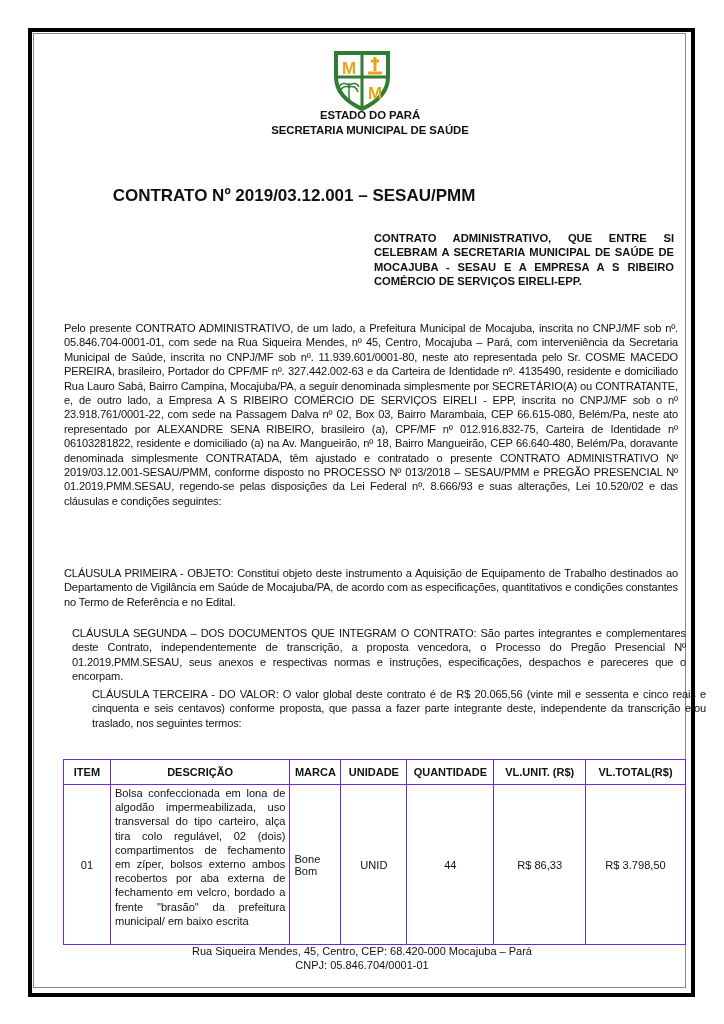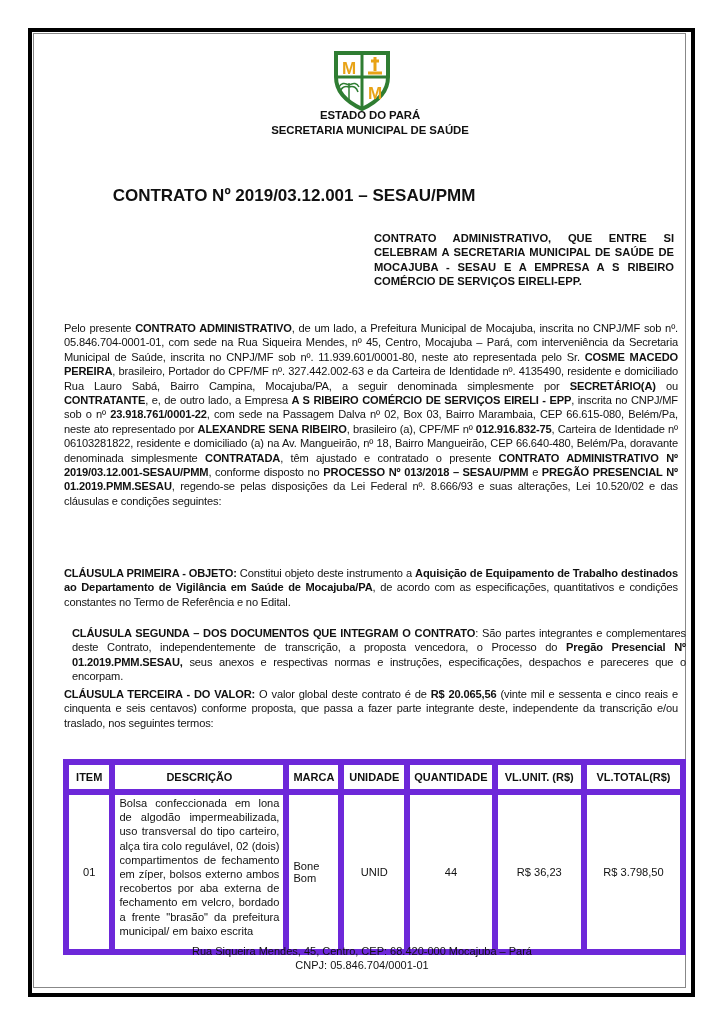--- a/index.html
+++ b/index.html
@@ -4,27 +4,27 @@
 <style>
   html, body { margin: 0; padding: 0; background: #ffffff; }
   body { width: 724px; height: 1024px; position: relative; overflow: hidden; font-family: "Liberation Sans", sans-serif; color: #111; }
   .frame { position: absolute; left: 28px; top: 28px; width: 659px; height: 961px; border: 4px solid #000; box-sizing: content-box; }
   .frame-inner { position: absolute; left: 33px; top: 33px; width: 651px; height: 953px; border: 1px solid #888; box-sizing: content-box; }
   .logo { position: absolute; left: 330px; top: 47px; width: 64px; height: 64px; }
   .header { position: absolute; left: 8px; width: 724px; top: 108px; text-align: center; font-weight: bold; font-size: 11.4px; line-height: 14.5px; letter-spacing: -0.1px; }
   .contract-no { position: absolute; left: 0; width: 588px; top: 186px; text-align: center; font-weight: bold; font-size: 17px; }
   .preamble { position: absolute; left: 374px; top: 231px; width: 300px; font-weight: bold; font-size: 11.2px; line-height: 14.3px; text-align: justify; }
   .body-text { position: absolute; left: 64px; width: 614px; font-size: 11.1px; line-height: 14.4px; text-align: justify; letter-spacing: -0.15px; }
-  .body-text b { font-weight: bold; }
+  .body-text b { font-weight: normal; }
   #p-intro { top: 321px; }
   #p-c1 { top: 566px; }
   #p-c2 { top: 626px; margin-left: 8px; }
-  #p-c3 { top: 687px; }
+  #p-c3 { top: 687px; margin-left: 28px; }
   table.items { position: absolute; left: 63px; top: 759px; width: 623px; border-collapse: collapse; font-size: 11.1px; }
-  table.items th, table.items td { border: 6px solid #6d28d9; padding: 0 4px; }
+  table.items th, table.items td { border: 1px solid #6d28d9; padding: 0 4px; }
   table.items th { font-weight: bold; height: 24px; text-align: center; font-size: 11px; }
   table.items td { text-align: center; vertical-align: middle; }
   table.items td.desc { text-align: justify; line-height: 14.2px; padding: 1px 4px; vertical-align: top; }
   table.items td.brand { text-align: left; }
   table.items tr.row { height: 160px; }
   .footer { position: absolute; left: 0; width: 724px; top: 944px; text-align: center; font-size: 11px; line-height: 14px; }
 </style>
 </head>
 <body>
 
@@ -90,21 +90,21 @@
       <th>VL.TOTAL(R$)</th>
     </tr>
   </thead>
   <tbody>
     <tr class="row">
       <td>01</td>
       <td class="desc">Bolsa confeccionada em lona de algodão impermeabilizada, uso transversal do tipo carteiro, alça tira colo regulável, 02 (dois) compartimentos de fechamento em zíper, bolsos externo ambos recobertos por aba externa de fechamento em velcro, bordado a frente "brasão" da prefeitura municipal/ em baixo escrita</td>
       <td class="brand">Bone Bom</td>
       <td>UNID</td>
       <td>44</td>
-      <td>R$ 36,23</td>
+      <td>R$ 86,33</td>
       <td>R$ 3.798,50</td>
     </tr>
   </tbody>
 </table>
 
 <div class="footer">
   <div>Rua Siqueira Mendes, 45, Centro, CEP: 68.420-000 Mocajuba – Pará</div>
   <div>CNPJ: 05.846.704/0001-01</div>
 </div>
 

